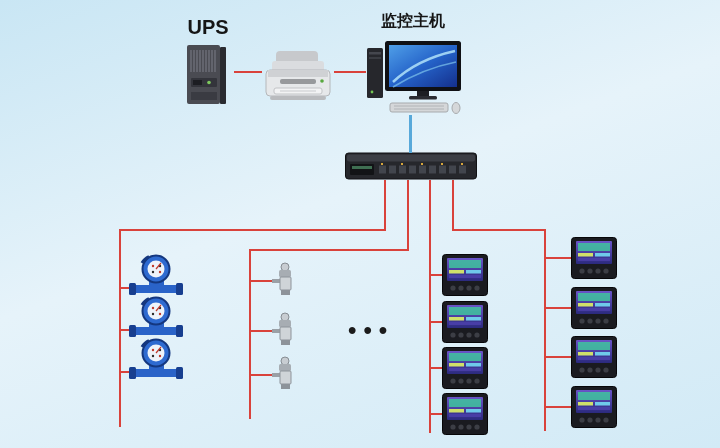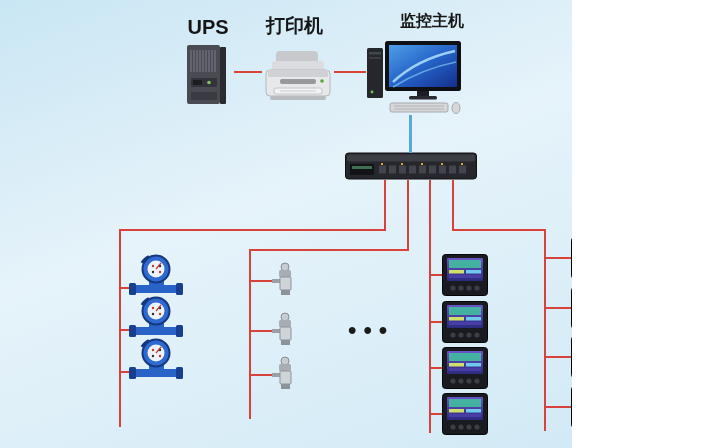--- a/index.html
+++ b/index.html
@@ -1,38 +1,38 @@
 <!DOCTYPE html>
 <html style="--bus-line-red: #d9423b; --uplink-blue: #58a9da; --background-top: #c9e6f4; --background-mid: #e6f3fa; --background-bottom: #d2eaf6;"><head>
 <meta charset="utf-8">
 <style>
   * { box-sizing: border-box; }
   html, body { margin: 0; padding: 0; }
   .stage {
     position: relative;
-    width: 572px;
+    width: 720px;
     height: 448px;
     overflow: hidden;
     font-family: "Liberation Sans", sans-serif;
     background: linear-gradient(160deg,
       var(--background-top, #c9e6f4) 0%,
       var(--background-mid, #e6f3fa) 45%,
       var(--background-bottom, #d2eaf6) 100%);
   }
   .line { position: absolute; background: var(--bus-line-red, #d9423b); }
   .line.blue { background: var(--uplink-blue, #58a9da); }
   .lbl {
     position: absolute;
     color: #151515;
     font-weight: 700;
     white-space: nowrap;
   }
   .lbl.ups-lbl   { left: 180px; top: 16px; width: 56px; text-align: center; font-size: 20px; font-weight: 600; }
   .lbl.prn-lbl   { left: 266px; top: 13px; font-size: 19px; }
-  .lbl.host-lbl  { left: 400px; top: 11px; font-size: 16px; }
+  .lbl.host-lbl  { left: 381px; top: 11px; font-size: 16px; }
   .lbl.room-lbl  { left: 508px; top: 53px; font-size: 19px; }
   .lbl.dots-lbl  { left: 348px; top: 316px; font-size: 24px; letter-spacing: 7px; color: #1b1b1b; }
   .dev { position: absolute; }
 </style>
 </head>
 <body>
 
 <div class="stage">
 
   <svg width="0" height="0" style="position:absolute" aria-hidden="true">
@@ -155,21 +155,20 @@
         <rect x="7" y="21" width="32" height="3" fill="#4a3fa8" opacity="0.9"></rect>
         <circle cx="11" cy="34" r="2.6" fill="#3c3e45"></circle>
         <circle cx="19" cy="34" r="2.6" fill="#3c3e45"></circle>
         <circle cx="27" cy="34" r="2.6" fill="#3c3e45"></circle>
         <circle cx="35" cy="34" r="2.6" fill="#3c3e45"></circle>
       </symbol>
     </defs>
   </svg>
 
   <div class="lbl ups-lbl">UPS</div>
-  <div class="lbl prn-lbl">打印机</div>
   <div class="lbl host-lbl">监控主机</div>
   <div class="lbl dots-lbl">•••</div>
 
   <svg class="dev" style="left:178px;top:44px" width="56" height="62">
       <use href="#sym-ups"></use>
     </svg>
   <svg class="dev" style="left:262px;top:48px" width="72" height="58">
       <use href="#sym-printer"></use>
     </svg>
   <svg class="dev" style="left:366px;top:40px" width="96" height="74">

